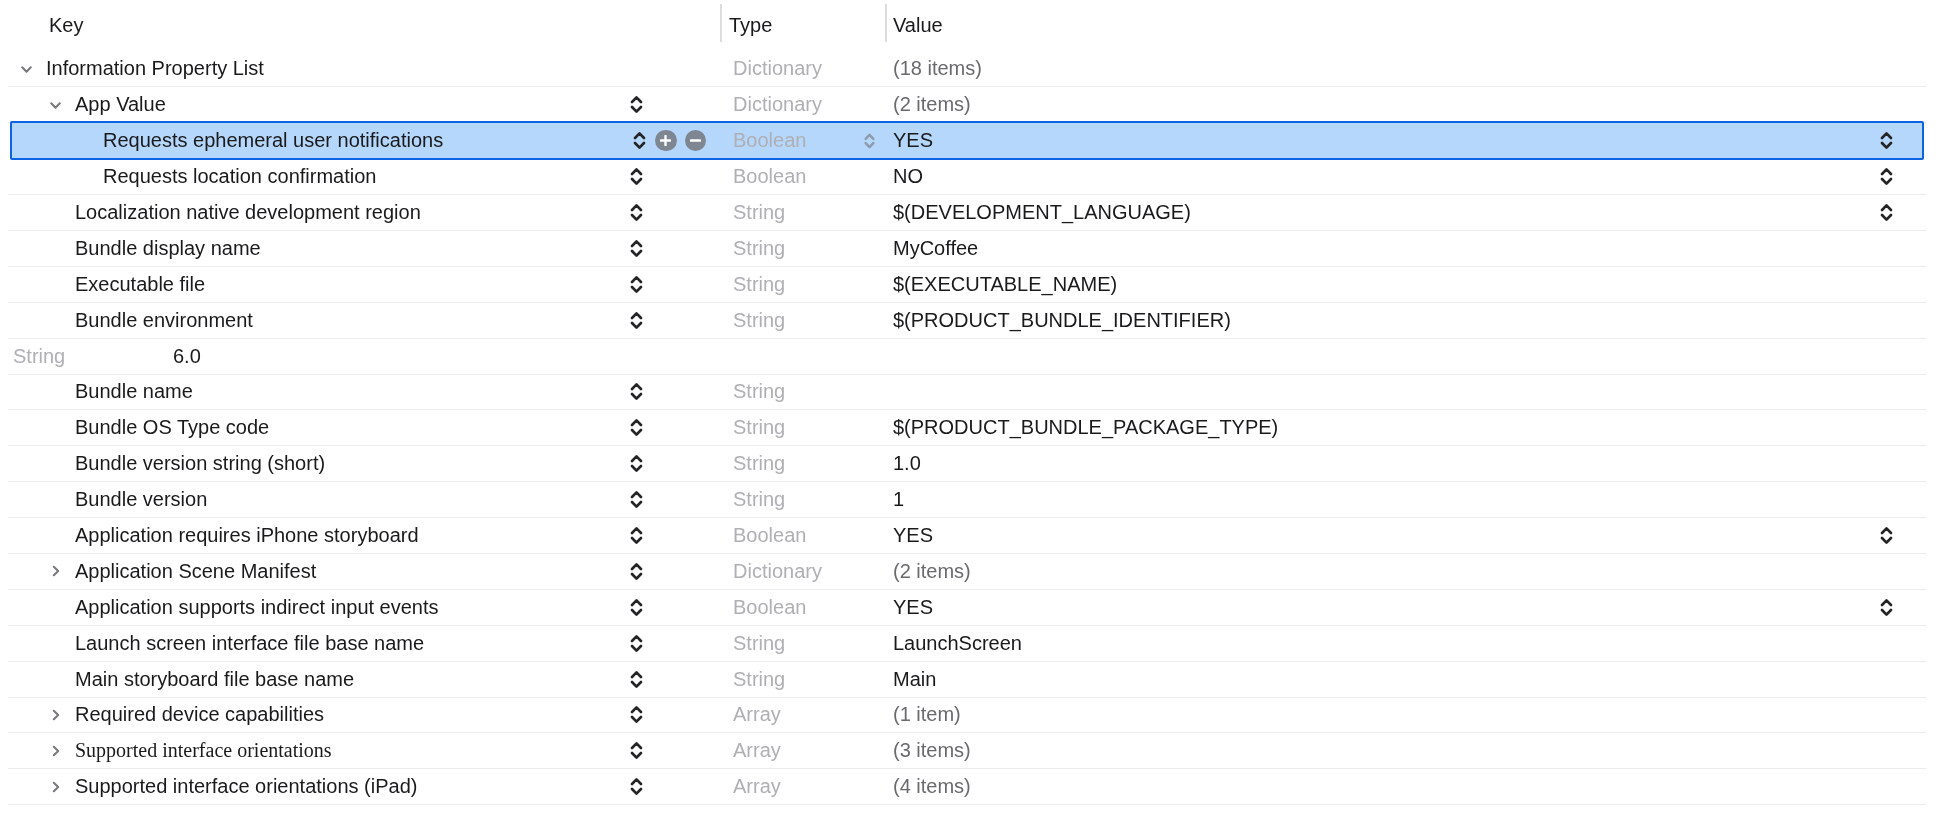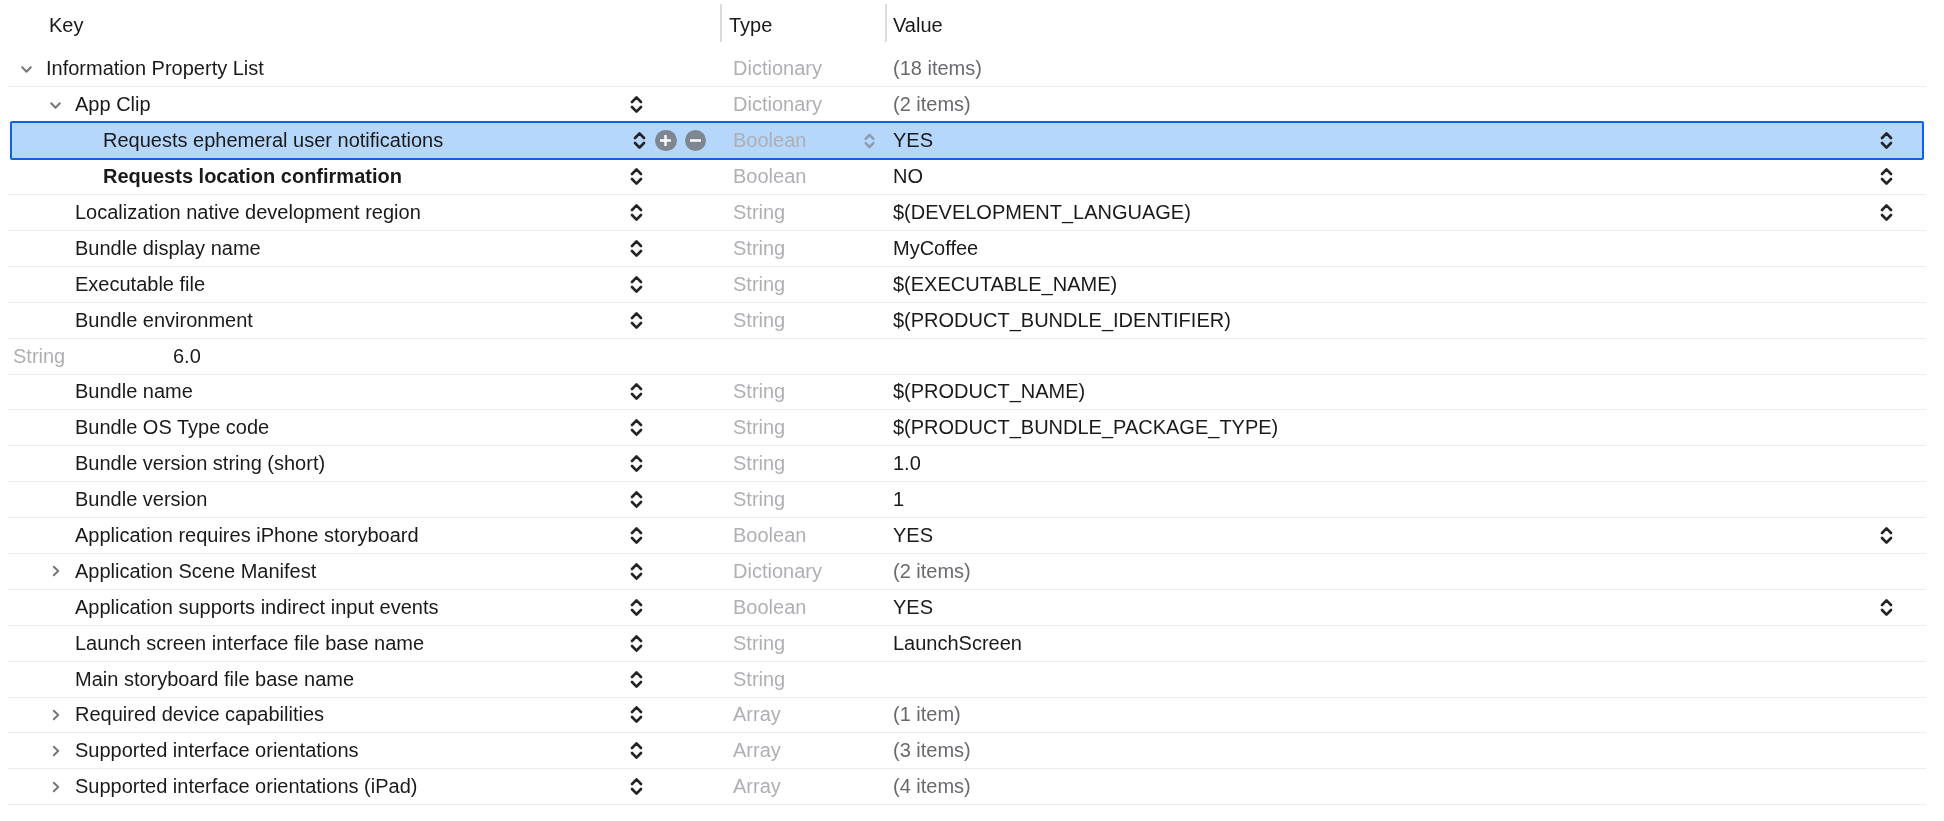--- a/index.html
+++ b/index.html
@@ -105,21 +105,21 @@
     </div>
   </div>
       <div class="row">
 
     <div class="cell cell-key">
       <span class="disclosure" style="left: 47px;">
         <svg width="15" height="15" viewBox="0 0 15 15">
               <path d="M3.2 5.8 L7.5 10.2 L11.8 5.8" fill="none" stroke="currentColor" stroke-width="2" stroke-linecap="round" stroke-linejoin="round"></path>
             </svg>
       </span>
-      <span class="key-label" style="margin-left: 75px;">App Clip</span>
+      <span class="key-label" style="margin-left: 75px;">App Value</span>
       <span class="key-controls">
         <span class="stepper key-stepper">
           <svg width="15" height="21" viewBox="0 0 15 21">
                 <path d="M3 8 L7.5 3.4 L12 8" fill="none" stroke="currentColor" stroke-width="2.7" stroke-linecap="round" stroke-linejoin="round"></path>
                 <path d="M3 13 L7.5 17.6 L12 13" fill="none" stroke="currentColor" stroke-width="2.7" stroke-linecap="round" stroke-linejoin="round"></path>
               </svg>
         </span>
 
       </span>
     </div>
@@ -172,21 +172,21 @@
               <path d="M3 8 L7.5 3.4 L12 8" fill="none" stroke="currentColor" stroke-width="2.7" stroke-linecap="round" stroke-linejoin="round"></path>
               <path d="M3 13 L7.5 17.6 L12 13" fill="none" stroke="currentColor" stroke-width="2.7" stroke-linecap="round" stroke-linejoin="round"></path>
             </svg>
       </span>
     </div>
   </div>
       <div class="row">
 
     <div class="cell cell-key">
 
-      <span class="key-label" style="margin-left: 103px; font-weight: bold;">Requests location confirmation</span>
+      <span class="key-label" style="margin-left: 103px;">Requests location confirmation</span>
       <span class="key-controls">
         <span class="stepper key-stepper">
           <svg width="15" height="21" viewBox="0 0 15 21">
                 <path d="M3 8 L7.5 3.4 L12 8" fill="none" stroke="currentColor" stroke-width="2.7" stroke-linecap="round" stroke-linejoin="round"></path>
                 <path d="M3 13 L7.5 17.6 L12 13" fill="none" stroke="currentColor" stroke-width="2.7" stroke-linecap="round" stroke-linejoin="round"></path>
               </svg>
         </span>
 
       </span>
     </div>
@@ -328,24 +328,20 @@
                 <path d="M3 13 L7.5 17.6 L12 13" fill="none" stroke="currentColor" stroke-width="2.7" stroke-linecap="round" stroke-linejoin="round"></path>
               </svg>
         </span>
 
       </span>
     </div>
     <div class="cell cell-type">
       <span class="type-label">String</span>
 
     </div>
-    <div class="cell cell-value">
-      <span class="value-label">$(PRODUCT_NAME)</span>
-
-    </div>
   </div>
       <div class="row">
 
     <div class="cell cell-key">
 
       <span class="key-label" style="margin-left: 75px;">Bundle OS Type code</span>
       <span class="key-controls">
         <span class="stepper key-stepper">
           <svg width="15" height="21" viewBox="0 0 15 21">
                 <path d="M3 8 L7.5 3.4 L12 8" fill="none" stroke="currentColor" stroke-width="2.7" stroke-linecap="round" stroke-linejoin="round"></path>
@@ -534,20 +530,24 @@
                 <path d="M3 13 L7.5 17.6 L12 13" fill="none" stroke="currentColor" stroke-width="2.7" stroke-linecap="round" stroke-linejoin="round"></path>
               </svg>
         </span>
 
       </span>
     </div>
     <div class="cell cell-type">
       <span class="type-label">String</span>
 
     </div>
+    <div class="cell cell-value">
+      <span class="value-label">Main</span>
+
+    </div>
   </div>
       <div class="row">
 
     <div class="cell cell-key">
       <span class="disclosure" style="left: 47px;">
         <svg width="15" height="15" viewBox="0 0 15 15">
               <path d="M5.8 3.2 L10.2 7.5 L5.8 11.8" fill="none" stroke="currentColor" stroke-width="2" stroke-linecap="round" stroke-linejoin="round"></path>
             </svg>
       </span>
       <span class="key-label" style="margin-left: 75px;">Required device capabilities</span>
@@ -571,21 +571,21 @@
     </div>
   </div>
       <div class="row">
 
     <div class="cell cell-key">
       <span class="disclosure" style="left: 47px;">
         <svg width="15" height="15" viewBox="0 0 15 15">
               <path d="M5.8 3.2 L10.2 7.5 L5.8 11.8" fill="none" stroke="currentColor" stroke-width="2" stroke-linecap="round" stroke-linejoin="round"></path>
             </svg>
       </span>
-      <span class="key-label" style="margin-left: 75px;">Supported interface orientations</span>
+      <span class="key-label" style="margin-left: 75px; font-family: Liberation Serif, serif;">Supported interface orientations</span>
       <span class="key-controls">
         <span class="stepper key-stepper">
           <svg width="15" height="21" viewBox="0 0 15 21">
                 <path d="M3 8 L7.5 3.4 L12 8" fill="none" stroke="currentColor" stroke-width="2.7" stroke-linecap="round" stroke-linejoin="round"></path>
                 <path d="M3 13 L7.5 17.6 L12 13" fill="none" stroke="currentColor" stroke-width="2.7" stroke-linecap="round" stroke-linejoin="round"></path>
               </svg>
         </span>
 
       </span>
     </div>

